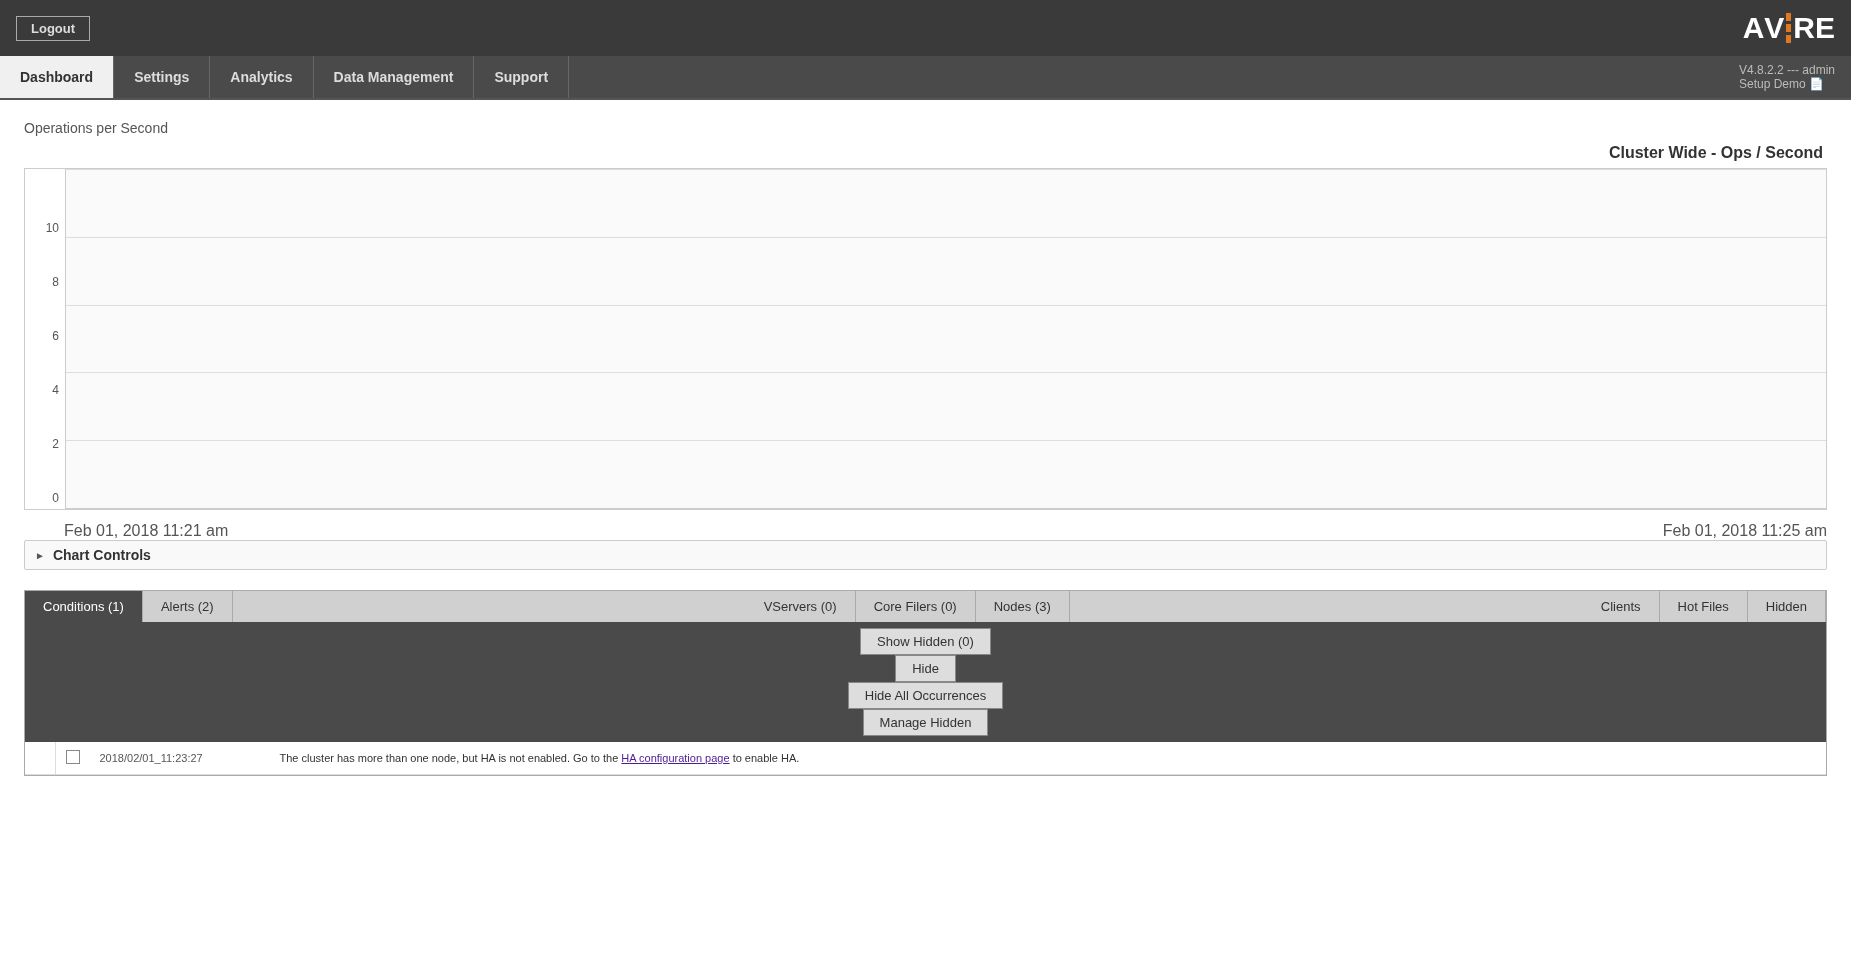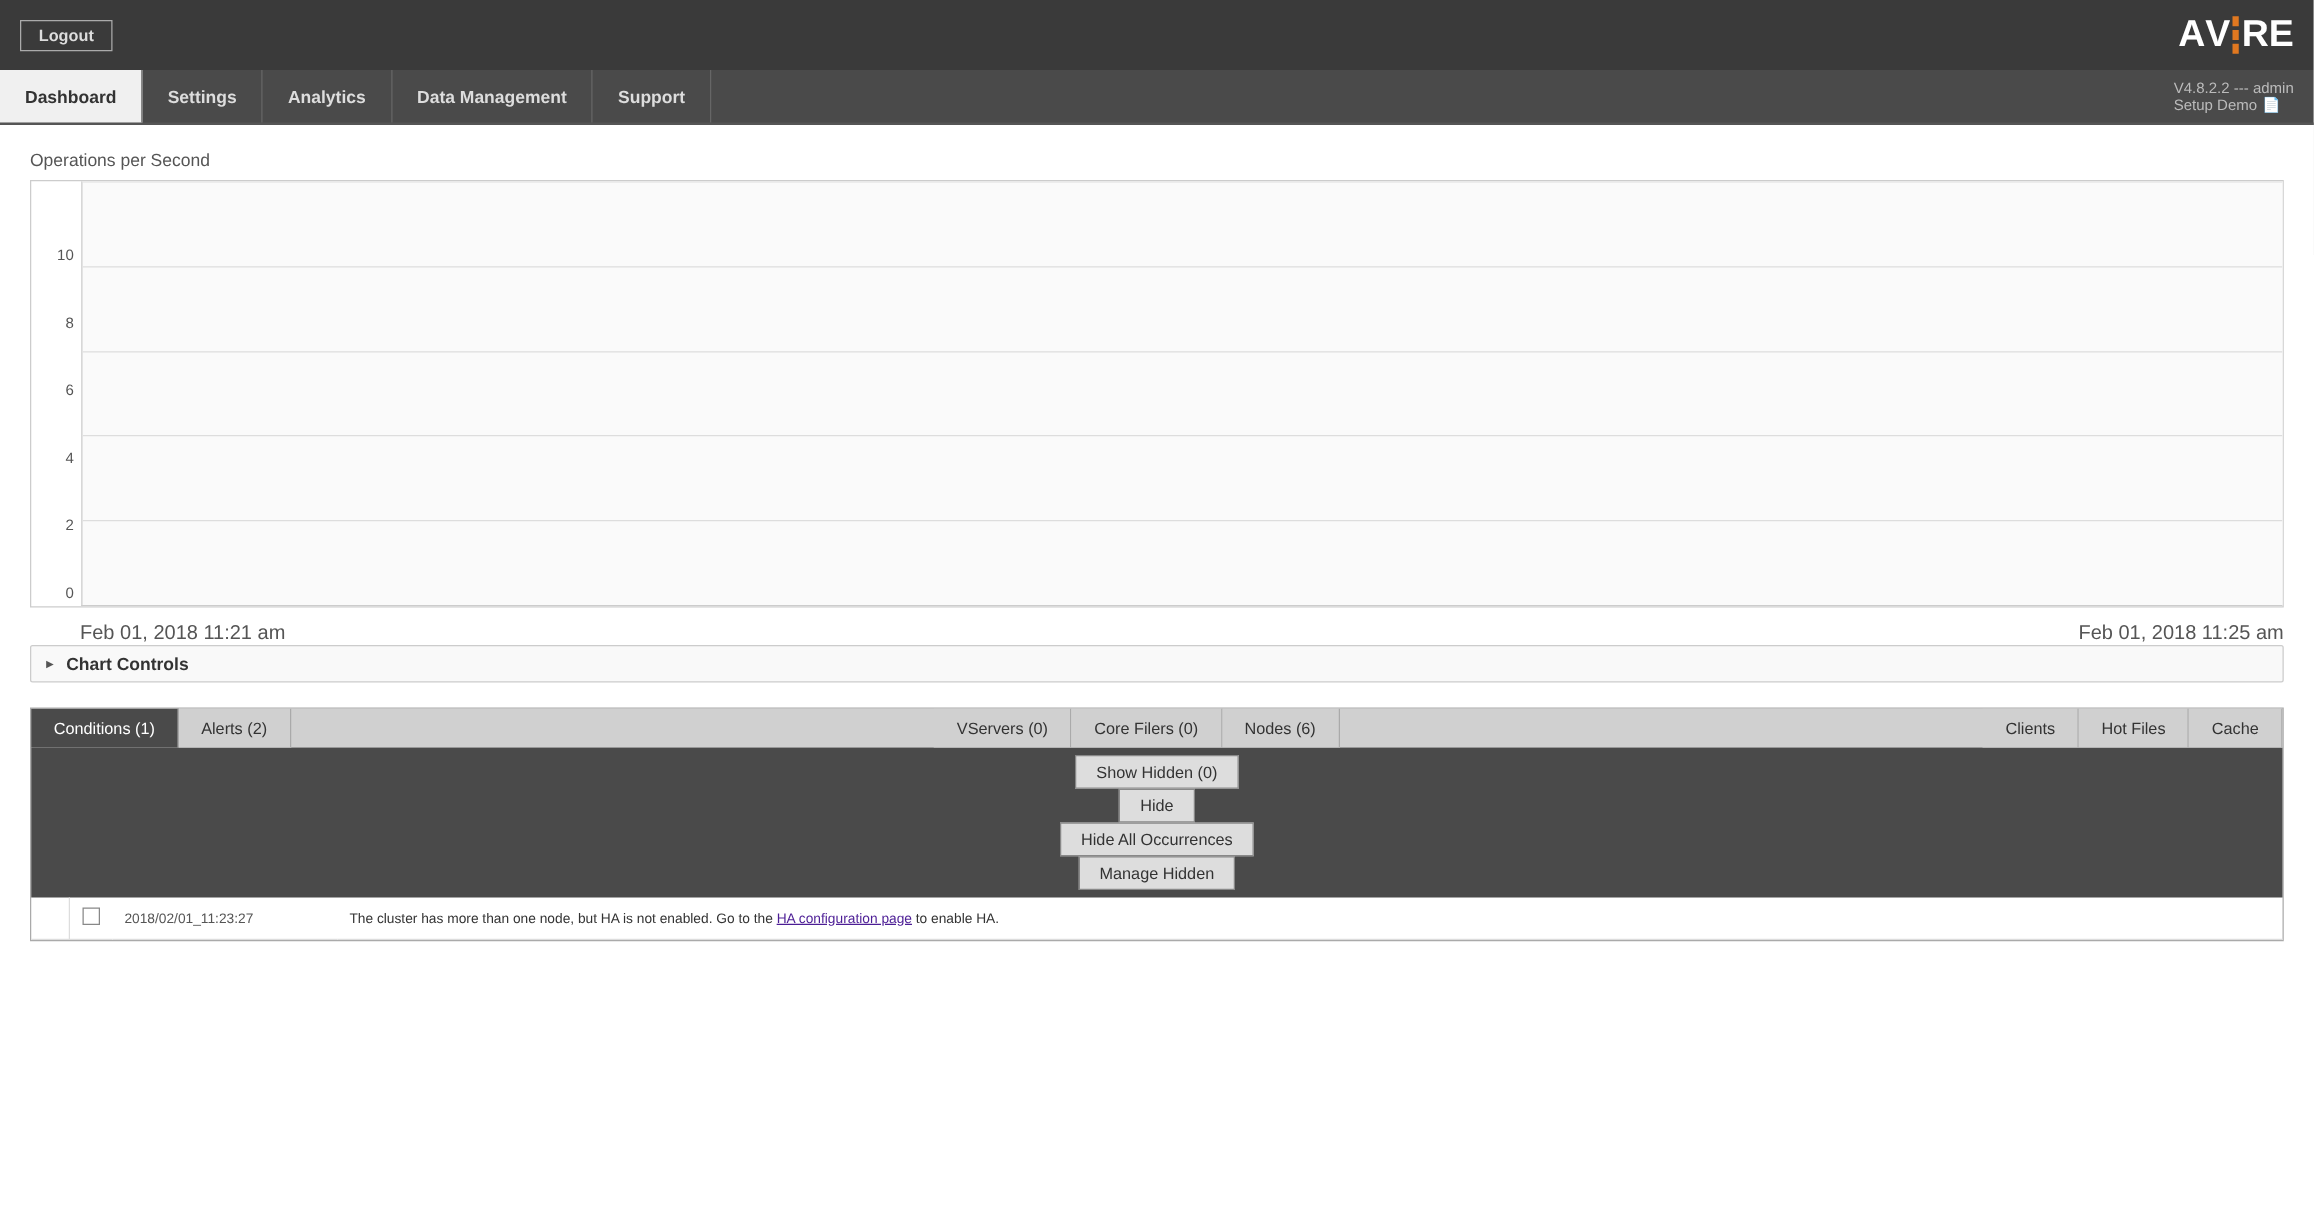--- a/index.html
+++ b/index.html
@@ -287,20 +287,21 @@
       <span>Setup Demo</span>
       <span>📄</span>
     </span>
   </div>
 </div>
 
 <div id="main">
 
   <div>
     <div class="chart-title-left">Operations per Second</div>
+    <div class="chart-title-right">Cluster Wide - Ops / Second</div>
 
     <div class="chart-container">
       <div class="chart-inner">
 
         <div class="chart-y-axis">
           <span>10</span>
           <span>8</span>
           <span>6</span>
           <span>4</span>
           <span>2</span>
@@ -331,25 +332,25 @@
   </div>
 
   <div class="conditions-area">
 
     <div class="tabs-row">
       <button class="tab-btn active">Conditions (1)</button>
       <button class="tab-btn">Alerts (2)</button>
       <div class="tab-spacer"></div>
       <button class="tab-btn">VServers (0)</button>
       <button class="tab-btn">Core Filers (0)</button>
-      <button class="tab-btn">Nodes (6)</button>
+      <button class="tab-btn">Nodes (3)</button>
       <div class="tab-spacer"></div>
       <button class="tab-btn">Clients</button>
       <button class="tab-btn">Hot Files</button>
-      <button class="tab-btn">Cache</button>
+      <button class="tab-btn">Hidden</button>
     </div>
 
     <div class="actions-row">
       <button class="action-btn">Show Hidden (0)</button>
       <button class="action-btn">Hide</button>
       <button class="action-btn">Hide All Occurrences</button>
       <button class="action-btn">Manage Hidden</button>
     </div>
 
     <table class="conditions-table">

